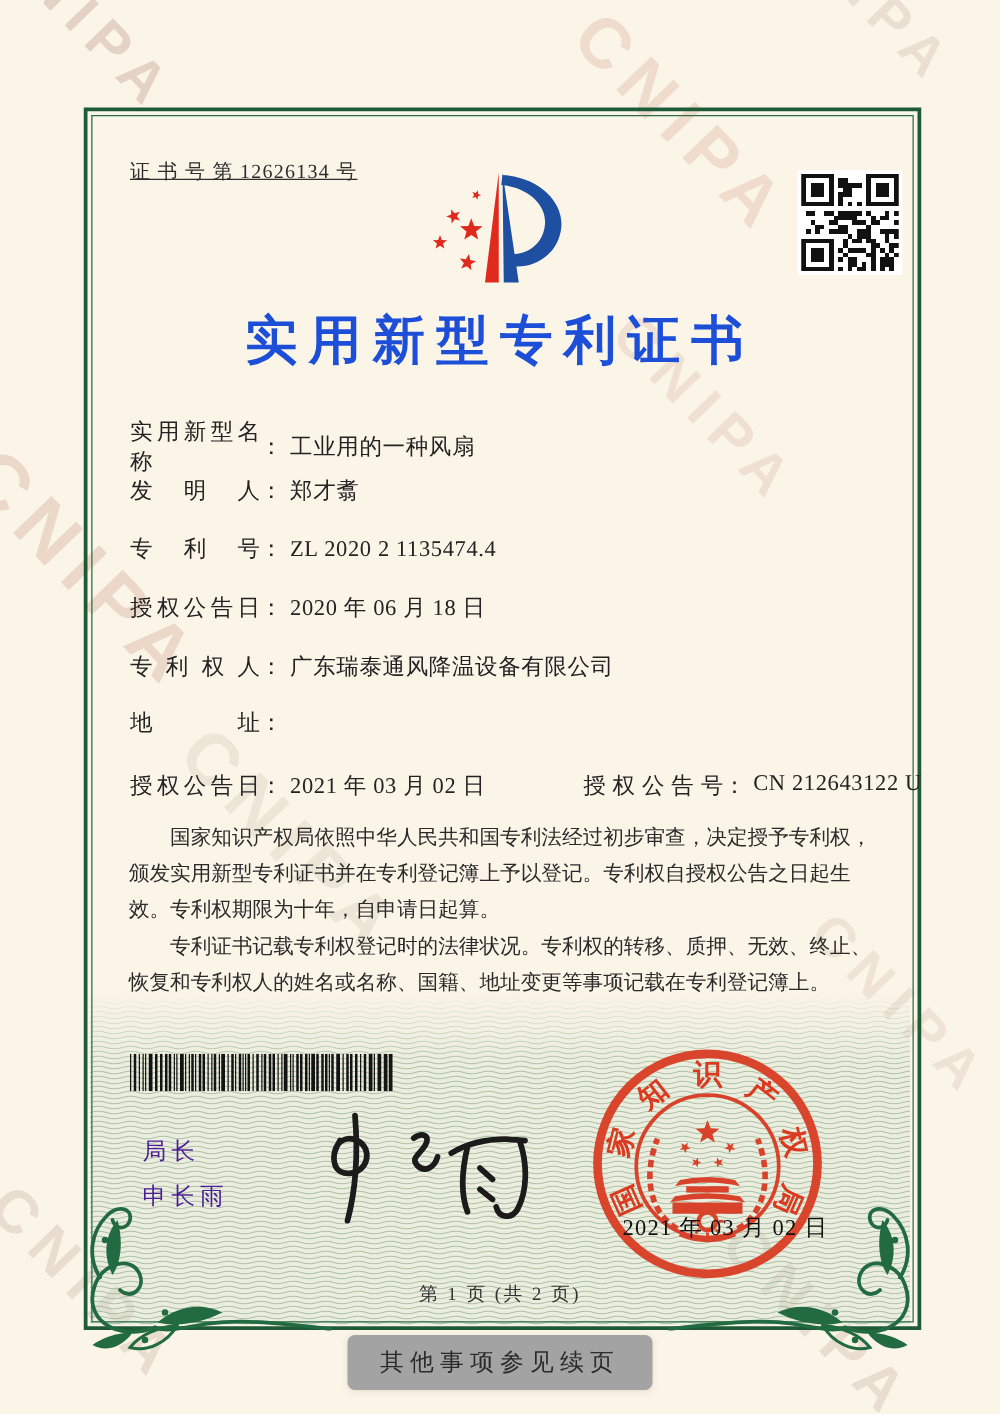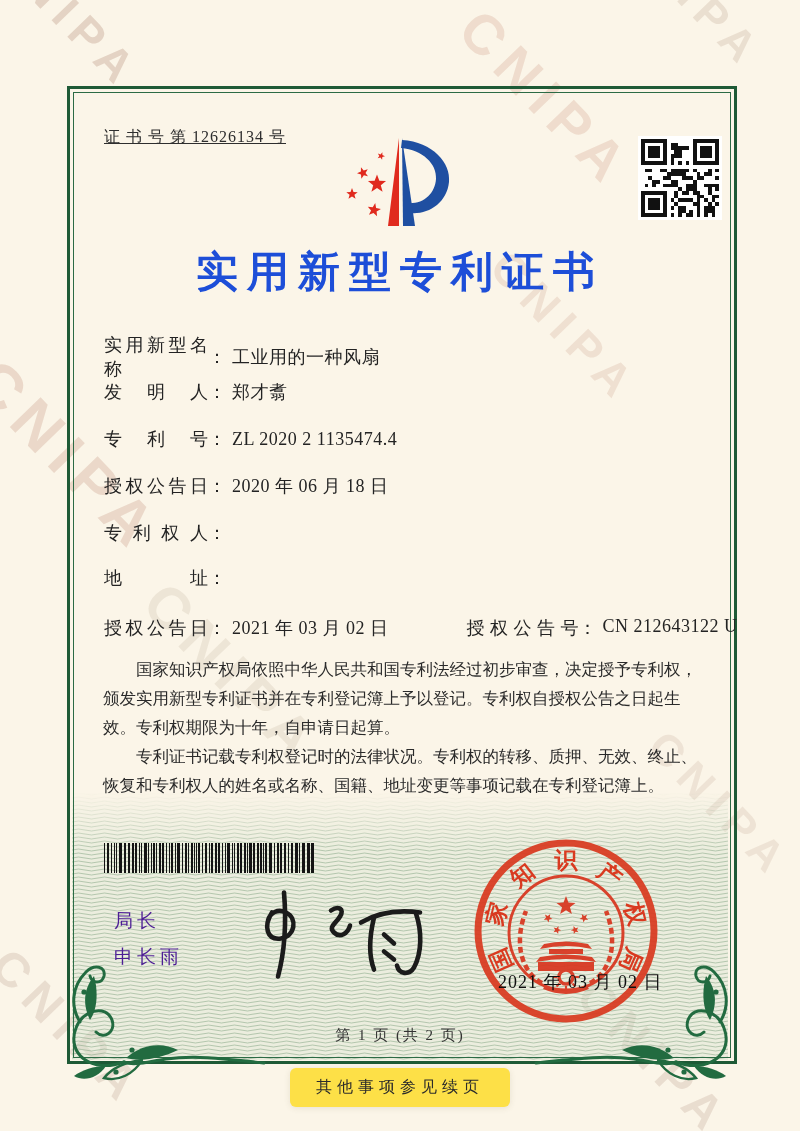--- a/index.html
+++ b/index.html
@@ -38,23 +38,23 @@
   .signer{font-family:"Liberation Sans","DejaVu Sans",sans-serif;font-size:19px;
           letter-spacing:4px;color:#4c1d95;}
   .signature{left:228px;top:880px;width:205px;height:105px;}
   .seal{left:470px;top:835px;width:192px;height:192px;}
   .seal-arc{position:absolute;inset:0;}
   .seal-arc span{font-size:23px;font-weight:bold;color:#d93a20;
                  font-family:"Liberation Serif","DejaVu Serif",serif;}
   .seal-date{left:498px;top:970px;font-size:18px;letter-spacing:1px;color:#101010;z-index:9;}
   .page-info{left:0;right:0;top:1026px;text-align:center;font-size:15px;
              letter-spacing:2px;color:#333;}
-  .strip{left:50%;top:1068px;transform:translateX(-50%);background:#fde047;
+  .strip{left:50%;top:1068px;transform:translateX(-50%);background:#a3a3a3;
          border-radius:6px;box-shadow:0 1px 6px rgba(90,80,50,.12);
-         padding:9px 26px;font-size:16px;letter-spacing:5px;color:#2b2b2b;white-space:nowrap;font-family:Liberation Serif, serif;}
+         padding:9px 26px;font-size:19px;letter-spacing:5px;color:#2b2b2b;white-space:nowrap;font-family:Liberation Serif, serif;}
   .flourish{position:absolute;width:220px;height:130px;top:962px;}
   .fl-left{left:46px;}
   .fl-right{left:534px;transform:scaleX(-1);}
   svg{display:block;}
 </style>
 </head>
 <body>
 
 <div class="sheet">
 
@@ -366,20 +366,21 @@
     <span class="fval">ZL 2020 2 1135474.4</span>
   </div>
   <div class="frow" style="top:474px">
     <span class="flabel">授权公告日</span>
     <span class="fcolon">：</span>
     <span class="fval">2020 年 06 月 18 日</span>
   </div>
   <div class="frow" style="top:521px">
     <span class="flabel">专利权人</span>
     <span class="fcolon">：</span>
+    <span class="fval">广东瑞泰通风降温设备有限公司</span>
   </div>
   <div class="frow" style="top:566px">
     <span class="flabel">地址</span>
     <span class="fcolon">：</span>
   </div>
   <div class="frow" style="top:616px">
     <span class="flabel">授权公告日</span>
     <span class="fcolon">：</span>
     <span class="fval">2021 年 03 月 02 日</span>
     <span class="grant2">

